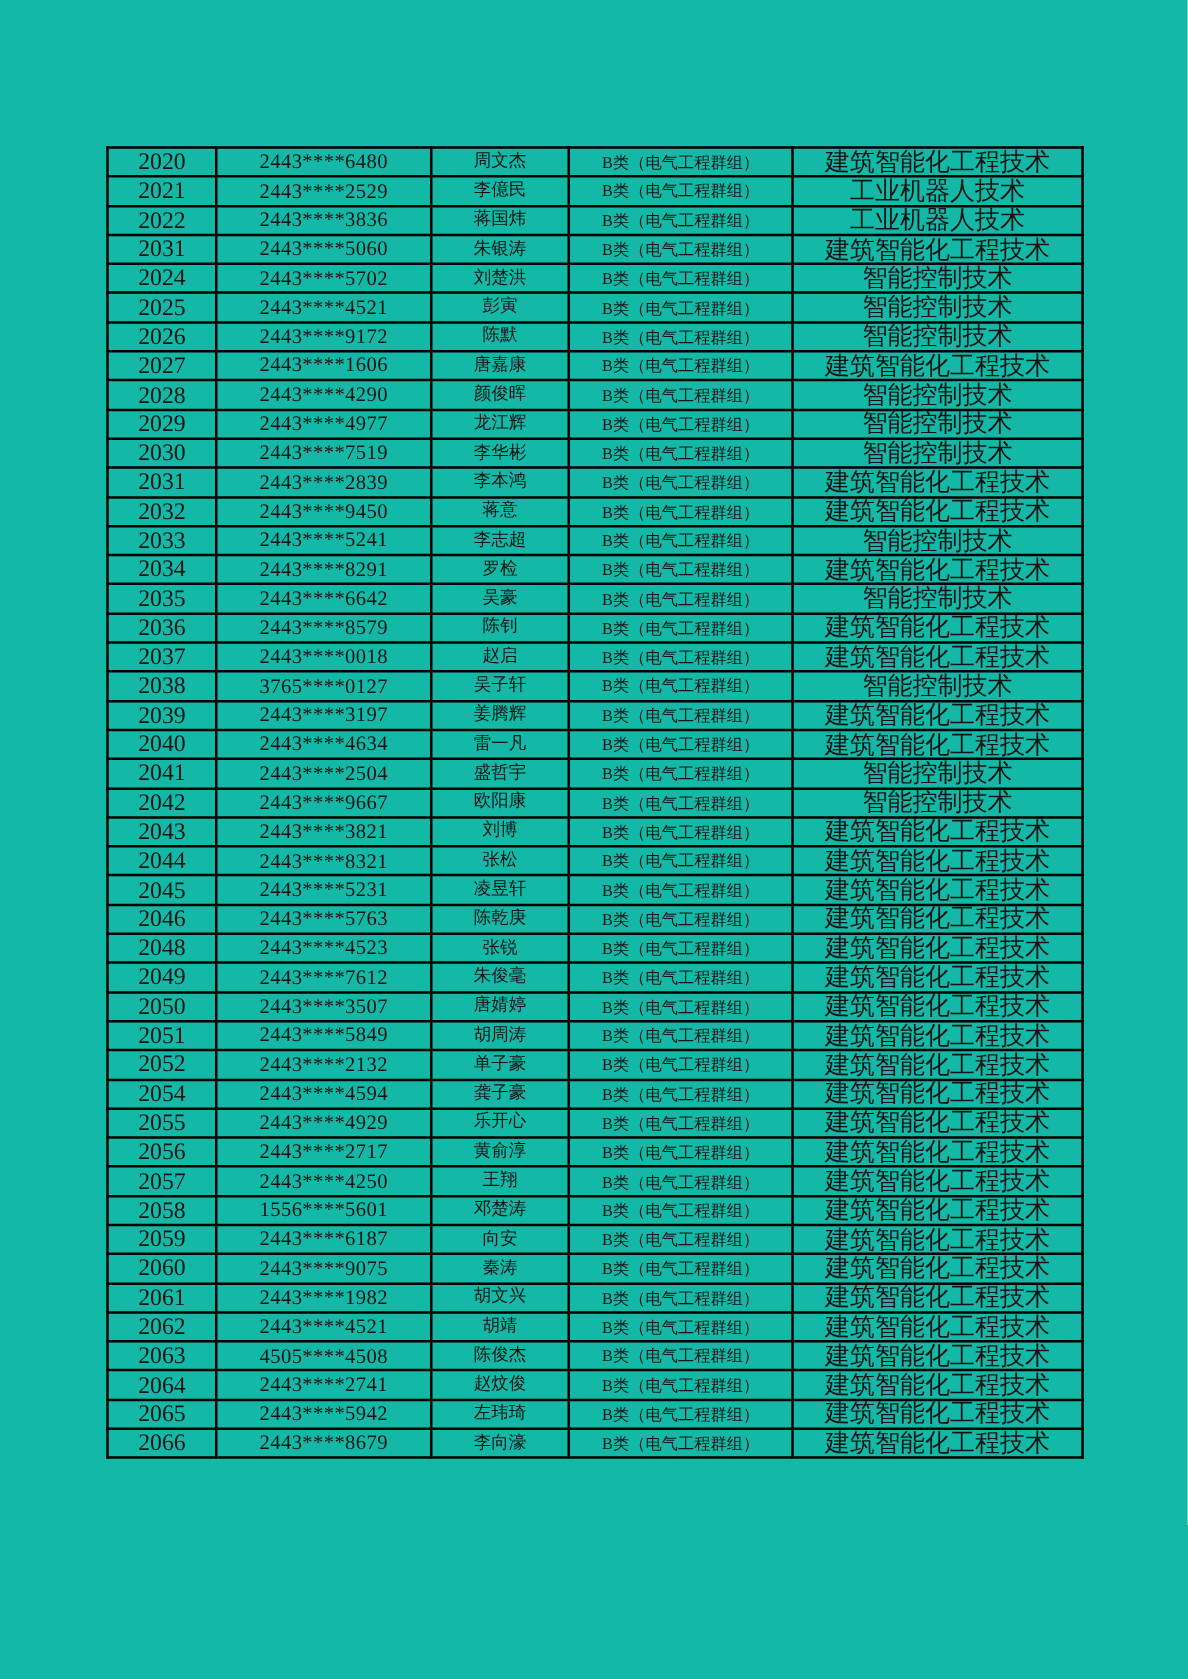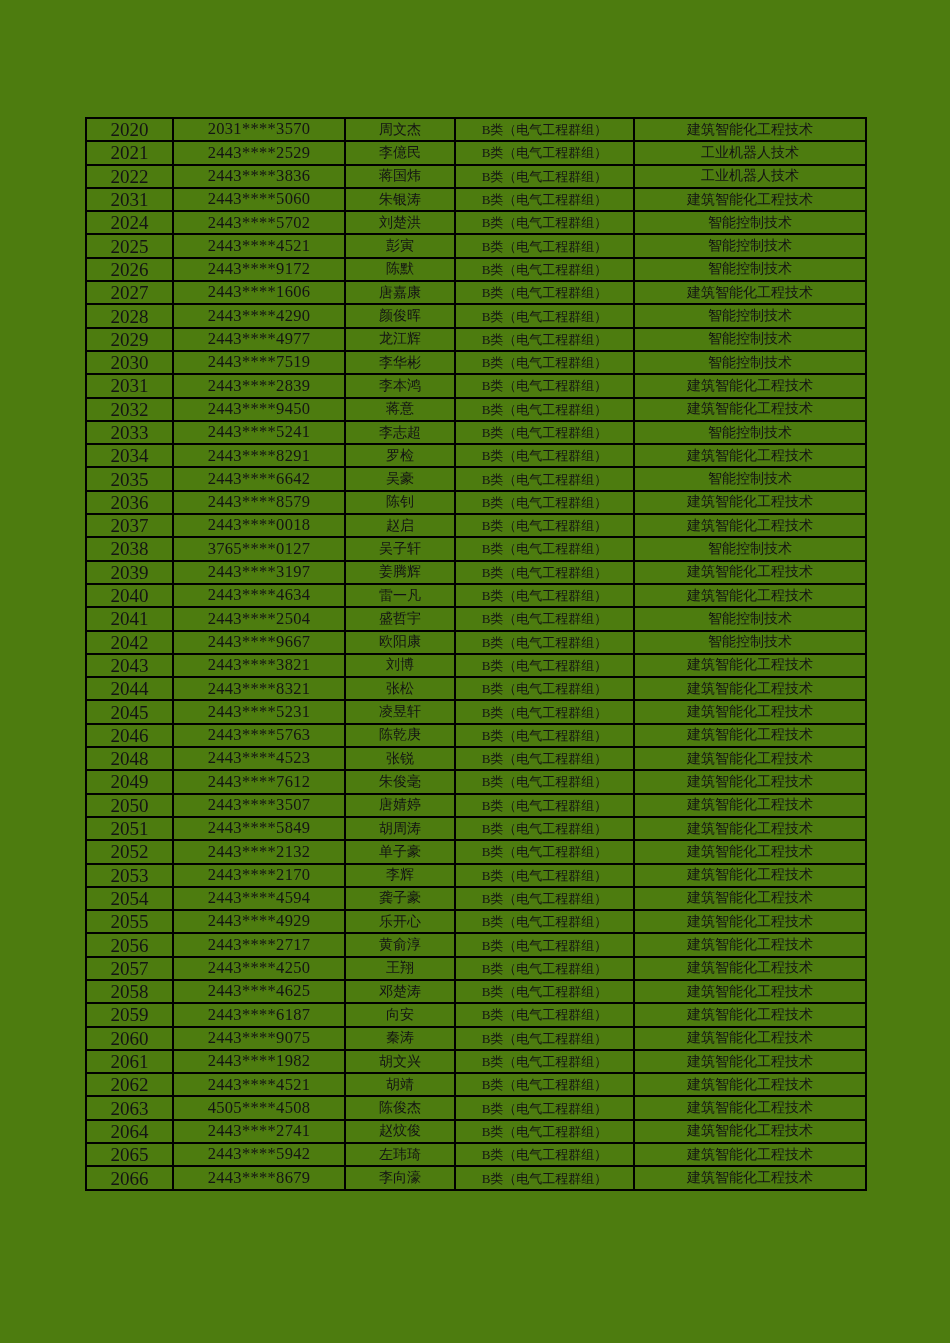--- a/index.html
+++ b/index.html
@@ -10,21 +10,21 @@
   body {
     width: 950px;
     height: 1343px;
     overflow: hidden;
     font-family: "Liberation Serif", "DejaVu Serif", serif;
   }
   .page {
     position: relative;
     width: 950px;
     height: 1343px;
-    background: #4d7c0f;
+    background: #14b8a6;
   }
   table.admission-table {
     position: absolute;
     left: 85px;
     top: 117px;
     border-collapse: collapse;
     table-layout: fixed;
     width: 770px;
   }
   table.admission-table td {
@@ -35,31 +35,31 @@
     vertical-align: middle;
     color: #141414;
     white-space: nowrap;
     overflow: hidden;
     line-height: 1;
   }
   td.col-seq      { width: 85px;  font-size: 19px; }
   td.col-id       { width: 170px; font-size: 16.5px; letter-spacing: 0.3px; }
   td.col-name     { width: 108px; font-size: 14px; }
   td.col-category { width: 177px; font-size: 13px; }
-  td.col-major    { width: 230px; font-size: 14px; }
+  td.col-major    { width: 230px; font-size: 20px; }
 </style>
 </head>
 <body>
 
 <div class="page">
   <table class="admission-table">
     <tbody>
         <tr>
           <td class="col-seq">2020</td>
-          <td class="col-id">2031****3570</td>
+          <td class="col-id">2443****6480</td>
           <td class="col-name">周文杰</td>
           <td class="col-category">B类（电气工程群组）</td>
           <td class="col-major">建筑智能化工程技术</td>
         </tr>
         <tr>
           <td class="col-seq">2021</td>
           <td class="col-id">2443****2529</td>
           <td class="col-name">李億民</td>
           <td class="col-category">B类（电气工程群组）</td>
           <td class="col-major">工业机器人技术</td>
@@ -268,27 +268,20 @@
           <td class="col-major">建筑智能化工程技术</td>
         </tr>
         <tr>
           <td class="col-seq">2052</td>
           <td class="col-id">2443****2132</td>
           <td class="col-name">单子豪</td>
           <td class="col-category">B类（电气工程群组）</td>
           <td class="col-major">建筑智能化工程技术</td>
         </tr>
         <tr>
-          <td class="col-seq">2053</td>
-          <td class="col-id">2443****2170</td>
-          <td class="col-name">李辉</td>
-          <td class="col-category">B类（电气工程群组）</td>
-          <td class="col-major">建筑智能化工程技术</td>
-        </tr>
-        <tr>
           <td class="col-seq">2054</td>
           <td class="col-id">2443****4594</td>
           <td class="col-name">龚子豪</td>
           <td class="col-category">B类（电气工程群组）</td>
           <td class="col-major">建筑智能化工程技术</td>
         </tr>
         <tr>
           <td class="col-seq">2055</td>
           <td class="col-id">2443****4929</td>
           <td class="col-name">乐开心</td>
@@ -304,21 +297,21 @@
         </tr>
         <tr>
           <td class="col-seq">2057</td>
           <td class="col-id">2443****4250</td>
           <td class="col-name">王翔</td>
           <td class="col-category">B类（电气工程群组）</td>
           <td class="col-major">建筑智能化工程技术</td>
         </tr>
         <tr>
           <td class="col-seq">2058</td>
-          <td class="col-id">2443****4625</td>
+          <td class="col-id">1556****5601</td>
           <td class="col-name">邓楚涛</td>
           <td class="col-category">B类（电气工程群组）</td>
           <td class="col-major">建筑智能化工程技术</td>
         </tr>
         <tr>
           <td class="col-seq">2059</td>
           <td class="col-id">2443****6187</td>
           <td class="col-name">向安</td>
           <td class="col-category">B类（电气工程群组）</td>
           <td class="col-major">建筑智能化工程技术</td>

